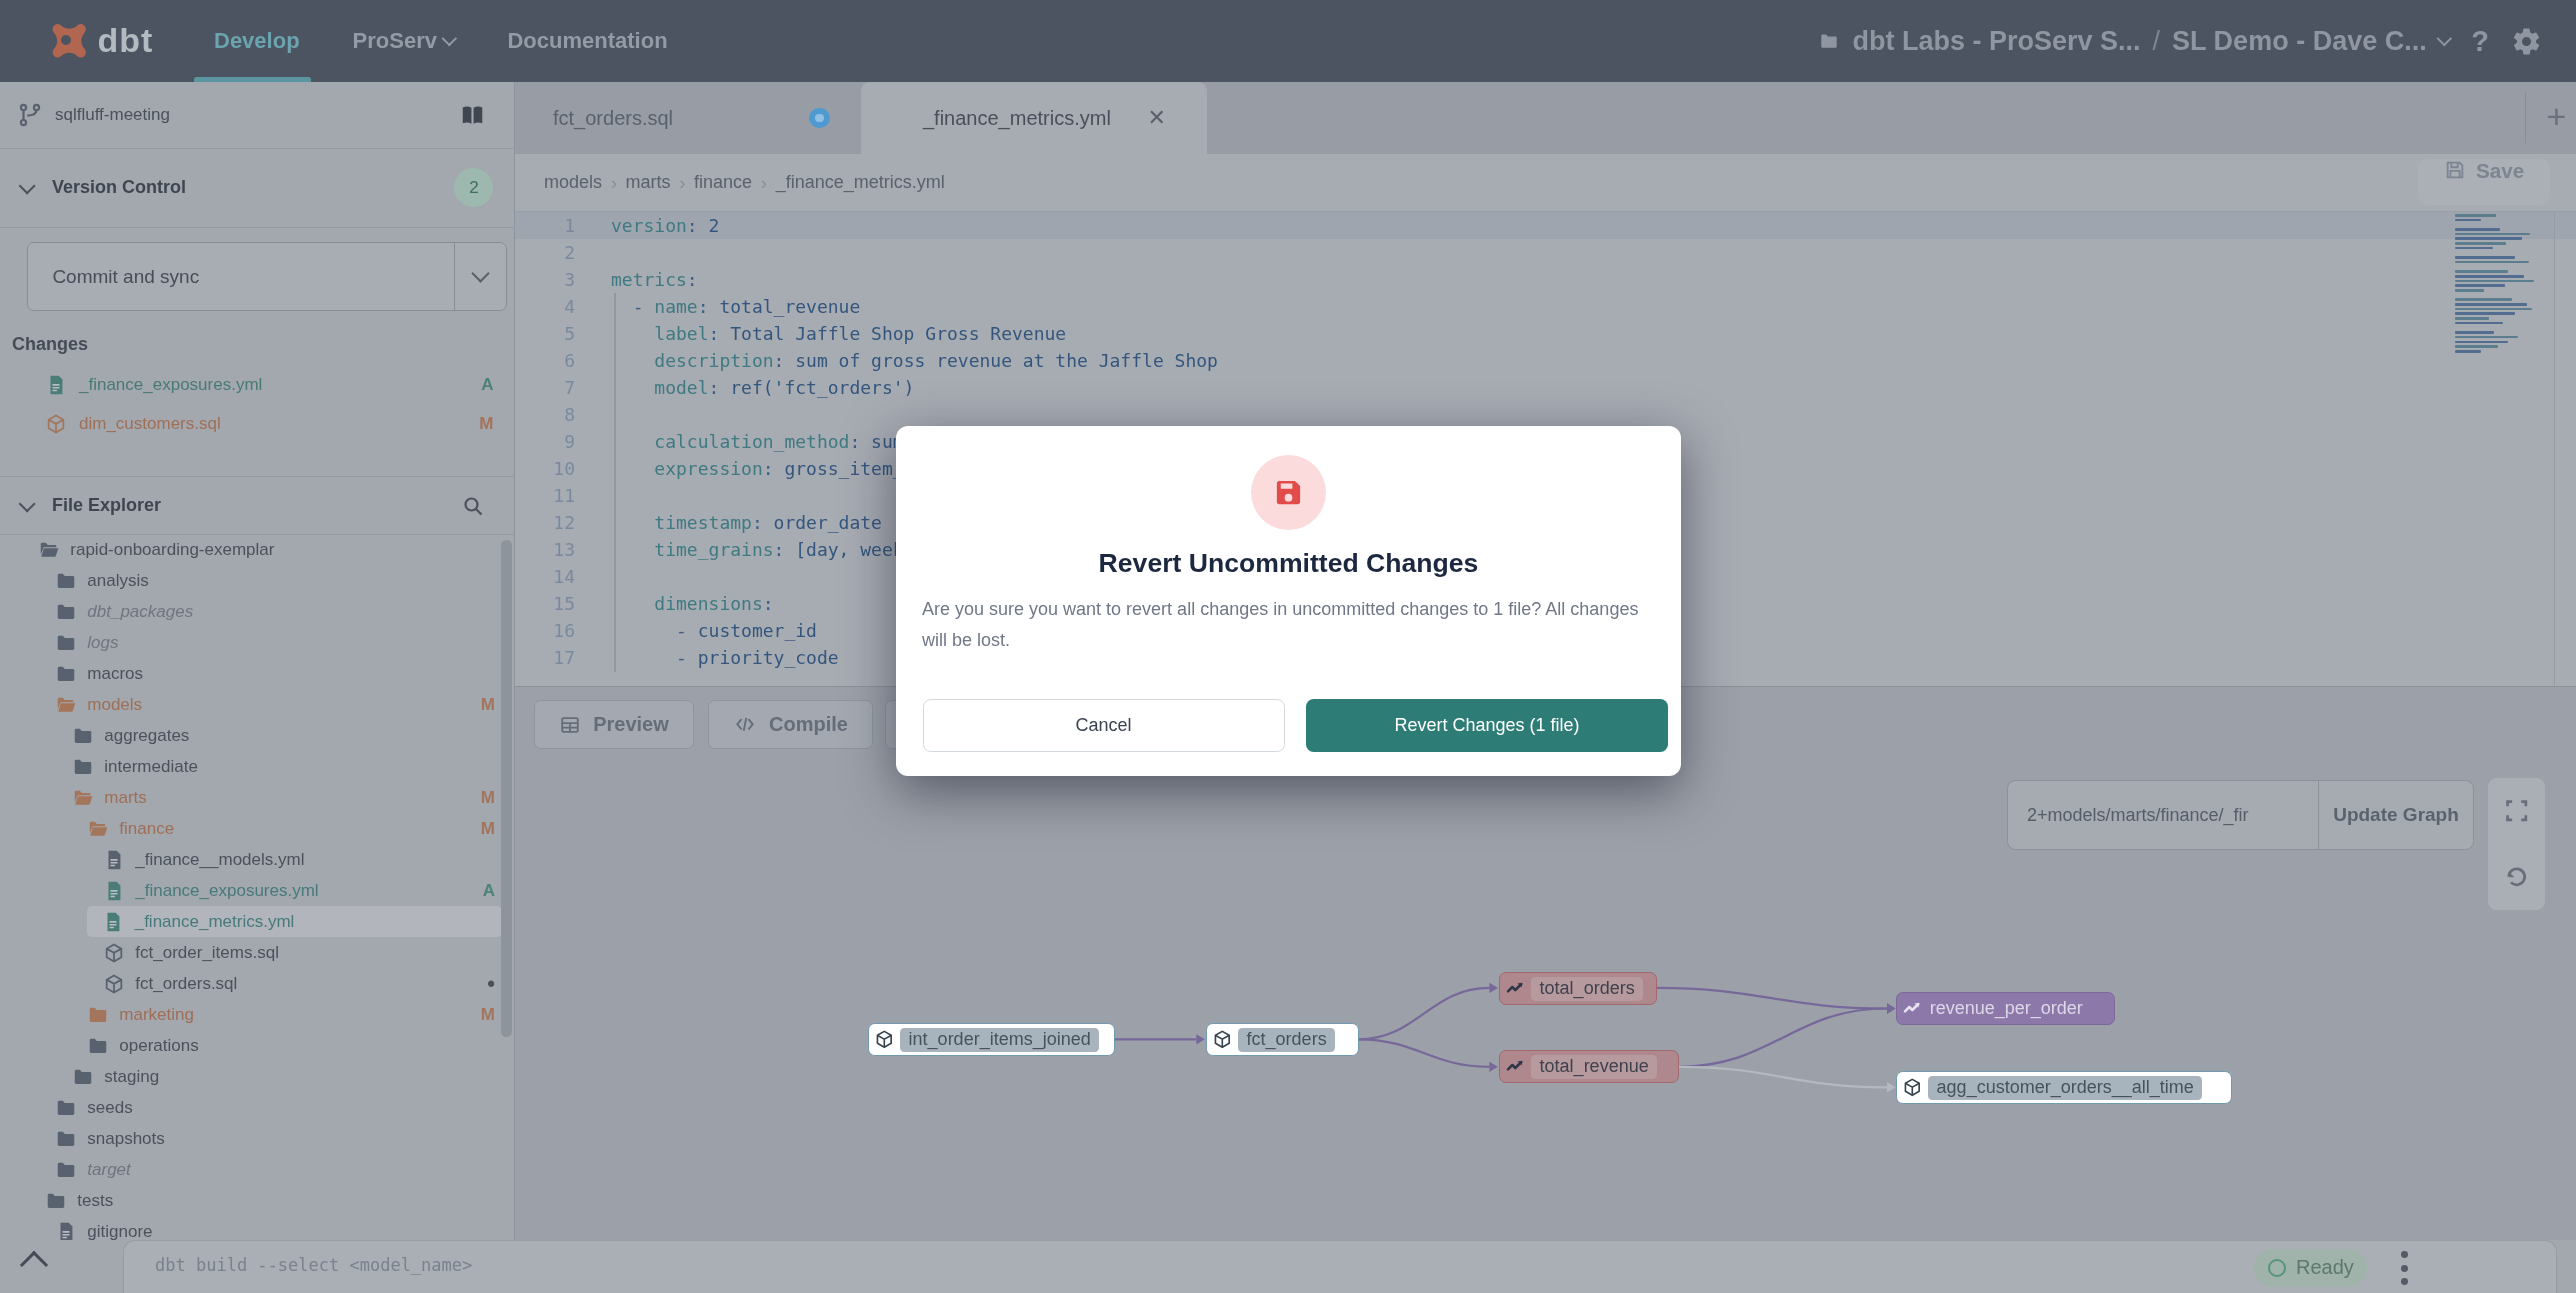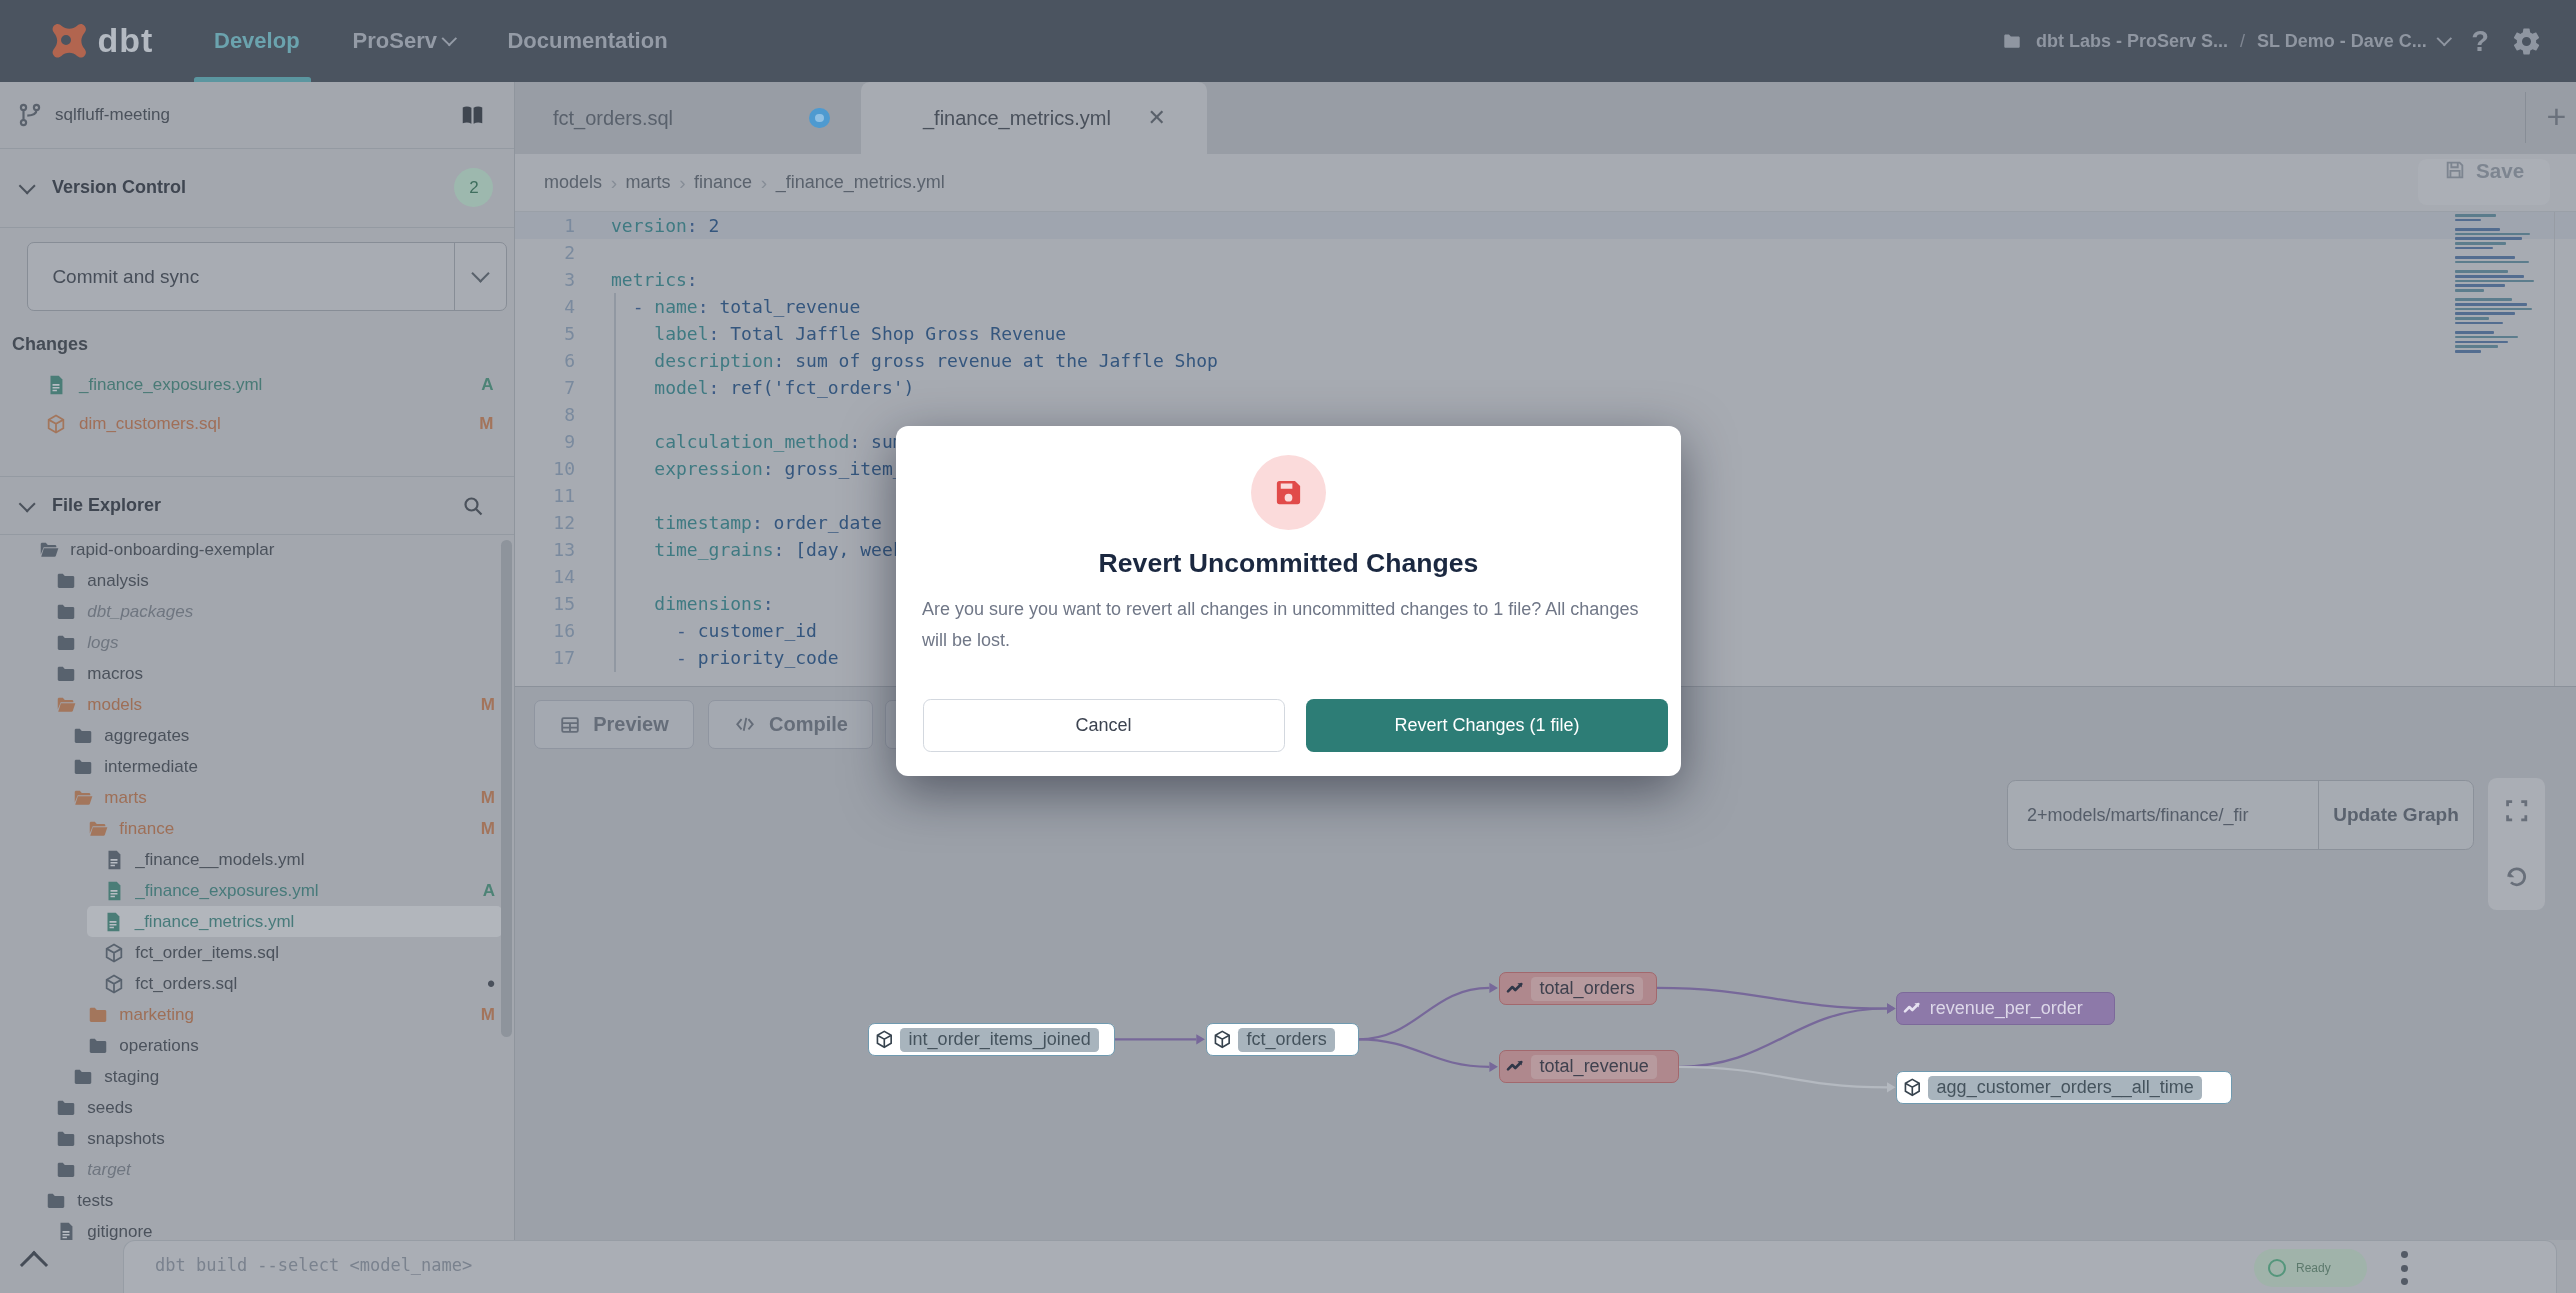--- a/index.html
+++ b/index.html
@@ -10,21 +10,21 @@
   
   .header{position:absolute;left:0;top:0;width:2576px;height:82px;background:#4b5460;display:flex;align-items:center;}
   .logo{position:absolute;left:43px;top:17px;display:flex;align-items:center;gap:8.6px;}
   .logo-mark{width:46px;height:46px;}
   .logo-text{font-size:34px;font-weight:700;color:#b4bac2;letter-spacing:0.9px;}
   .menu{position:absolute;left:214px;top:0;height:82px;display:flex;align-items:center;gap:53px;}
   .menu-item{font-size:22px;color:#949ba6;font-weight:700;display:flex;align-items:center;gap:6.9px;cursor:pointer;}
   .menu-item.active{color:#6ba3ae;}
   .menu-underline{position:absolute;left:194px;top:77px;width:117px;height:5.1px;background:#5b96a0;border-radius:2.6px 2.6px 0 0;}
   .hdr-right{position:absolute;right:34px;top:0;height:82px;display:flex;align-items:center;gap:22px;color:#8f96a1;}
-  .hdr-crumb{display:flex;align-items:center;gap:12px;font-size:18px;font-weight:700;color:#8f96a1;}
+  .hdr-crumb{display:flex;align-items:center;gap:12px;font-size:27px;font-weight:700;color:#8f96a1;}
   .chev{display:inline-block;width:12px;height:12px;border-right:2.6px solid currentColor;border-bottom:2.6px solid currentColor;transform:rotate(45deg);margin-top:-5.1px;}
 
   
   .sidebar{position:absolute;left:0;top:82px;width:514px;height:1158px;background:#a3a7ae;border-right:0.9px solid #8f959d;}
   .branch-row{position:absolute;left:0;top:0;width:514px;height:66px;border-bottom:0.9px solid #949aa2;display:flex;align-items:center;}
   .branch-name{font-size:17px;color:#4b525c;margin-left:12px;}
   .vc-header{position:absolute;left:0;top:66px;width:514px;height:79px;border-bottom:0.9px solid #949aa2;display:flex;align-items:center;}
   .sec-title{font-size:18px;font-weight:700;color:#3f4651;}
   .badge{position:absolute;right:20.6px;width:39px;height:39px;border-radius:50%;background:#9db8ae;color:#3f6e5e;
          font-size:17px;display:flex;align-items:center;justify-content:center;}
@@ -109,21 +109,21 @@
           display:flex;flex-direction:column;align-items:center;justify-content:space-around;color:#686f7a;}
 
   
   .bottombar{position:absolute;left:0;top:1240px;width:2576px;height:54px;background:#a3a7ae;z-index:5;}
   .cmdcard{position:absolute;left:123px;top:0;width:2434px;height:54px;background:#aaaeb5;border:0.9px solid #979da5;border-bottom:none;border-radius:12px 12px 0 0;box-sizing:border-box;}
   .cmdtext{position:absolute;left:31px;top:13.7px;font-family:"DejaVu Sans Mono",monospace;font-size:17px;color:#7a828e;}
   .chevup{position:absolute;left:24px;top:15.4px;width:17px;height:17px;border-left:3.4px solid #454c57;border-top:3.4px solid #454c57;transform:rotate(45deg);}
   .ready-pill{position:absolute;right:189px;top:7.7px;width:113px;height:38px;border-radius:19px;background:#a0b3aa;
               display:flex;align-items:center;gap:10.3px;padding-left:13.7px;box-sizing:border-box;}
   .ready-dot{width:18px;height:18px;border-radius:50%;border:2.6px solid #55967c;box-sizing:border-box;}
-  .ready-txt{font-size:12px;color:#5c796c;}
+  .ready-txt{font-size:20px;color:#5c796c;}
   .kebab{position:absolute;right:146px;top:10.3px;width:10.3px;height:34px;display:flex;flex-direction:column;justify-content:space-between;align-items:center;}
   .kebab span{width:6.9px;height:6.9px;border-radius:50%;background:#545b66;}
 
   
   .modal{position:absolute;left:896px;top:426px;width:785px;height:350px;background:#ffffff;border-radius:12px;z-index:10;
          box-shadow:0 15.4px 51px rgba(15,20,35,0.5);}
   .m-iconwrap{position:absolute;left:355px;top:29px;width:75px;height:75px;border-radius:50%;background:#fbdbdb;
               display:flex;align-items:center;justify-content:center;}
   .m-title{position:absolute;left:0;top:122px;width:785px;text-align:center;font-size:26.6px;font-weight:700;color:#1b2840;}
   .m-body{position:absolute;left:26px;top:168px;width:735px;font-size:18px;line-height:31px;color:#707787;}

